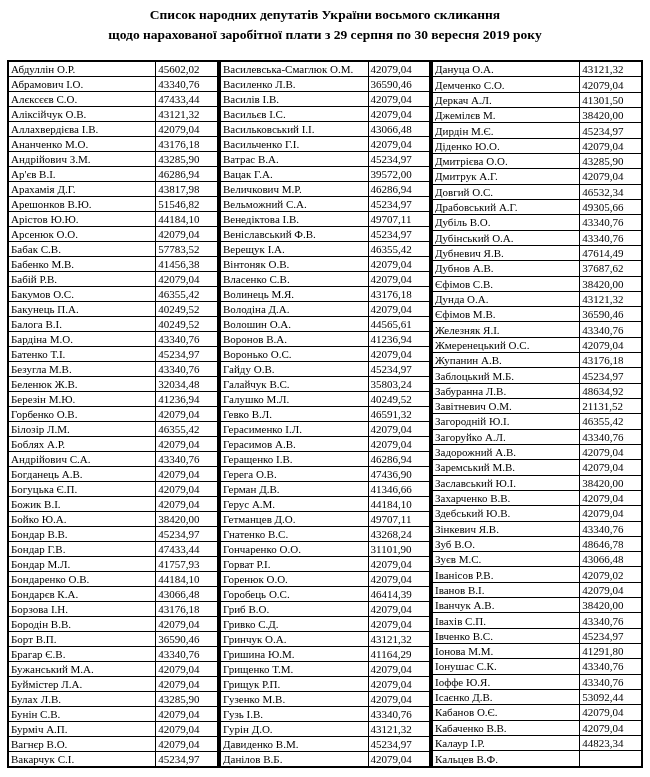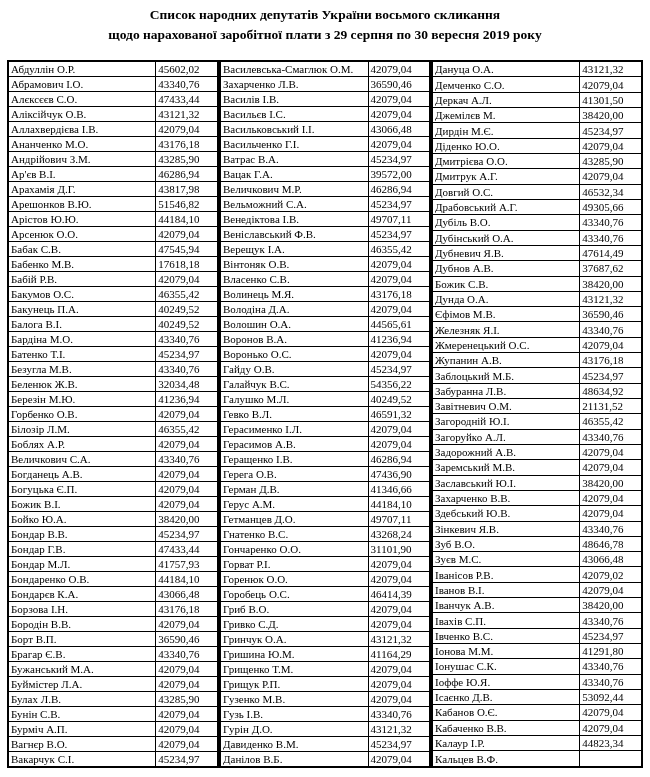--- a/index.html
+++ b/index.html
@@ -99,25 +99,25 @@
           <tr>
             <td class="name-cell">Арістов Ю.Ю.</td>
             <td class="amount-cell">44184,10</td>
           </tr>
           <tr>
             <td class="name-cell">Арсенюк О.О.</td>
             <td class="amount-cell">42079,04</td>
           </tr>
           <tr>
             <td class="name-cell">Бабак С.В.</td>
-            <td class="amount-cell">47545,94</td>
+            <td class="amount-cell">57783,52</td>
           </tr>
           <tr>
             <td class="name-cell">Бабенко М.В.</td>
-            <td class="amount-cell">17618,18</td>
+            <td class="amount-cell">41456,38</td>
           </tr>
           <tr>
             <td class="name-cell">Бабій Р.В.</td>
             <td class="amount-cell">42079,04</td>
           </tr>
           <tr>
             <td class="name-cell">Бакумов О.С.</td>
             <td class="amount-cell">46355,42</td>
           </tr>
           <tr>
@@ -154,21 +154,21 @@
           </tr>
           <tr>
             <td class="name-cell">Білозір Л.М.</td>
             <td class="amount-cell">46355,42</td>
           </tr>
           <tr>
             <td class="name-cell">Боблях А.Р.</td>
             <td class="amount-cell">42079,04</td>
           </tr>
           <tr>
-            <td class="name-cell">Величкович С.А.</td>
+            <td class="name-cell">Андрійович С.А.</td>
             <td class="amount-cell">43340,76</td>
           </tr>
           <tr>
             <td class="name-cell">Богданець А.В.</td>
             <td class="amount-cell">42079,04</td>
           </tr>
           <tr>
             <td class="name-cell">Богуцька Є.П.</td>
             <td class="amount-cell">42079,04</td>
           </tr>
@@ -246,21 +246,21 @@
           </tr>
         </tbody>
       </table>
     <table class="col-table">
         <tbody>
           <tr>
             <td class="name-cell">Василевська-Смаглюк О.М.</td>
             <td class="amount-cell">42079,04</td>
           </tr>
           <tr>
-            <td class="name-cell">Захарченко Л.В.</td>
+            <td class="name-cell">Василенко Л.В.</td>
             <td class="amount-cell">36590,46</td>
           </tr>
           <tr>
             <td class="name-cell">Василів І.В.</td>
             <td class="amount-cell">42079,04</td>
           </tr>
           <tr>
             <td class="name-cell">Васильєв І.С.</td>
             <td class="amount-cell">42079,04</td>
           </tr>
@@ -327,21 +327,21 @@
           <tr>
             <td class="name-cell">Воронько О.С.</td>
             <td class="amount-cell">42079,04</td>
           </tr>
           <tr>
             <td class="name-cell">Гайду О.В.</td>
             <td class="amount-cell">45234,97</td>
           </tr>
           <tr>
             <td class="name-cell">Галайчук В.С.</td>
-            <td class="amount-cell">54356,22</td>
+            <td class="amount-cell">35803,24</td>
           </tr>
           <tr>
             <td class="name-cell">Галушко М.Л.</td>
             <td class="amount-cell">40249,52</td>
           </tr>
           <tr>
             <td class="name-cell">Гевко В.Л.</td>
             <td class="amount-cell">46591,32</td>
           </tr>
           <tr>
@@ -490,21 +490,21 @@
           </tr>
           <tr>
             <td class="name-cell">Дубневич Я.В.</td>
             <td class="amount-cell">47614,49</td>
           </tr>
           <tr>
             <td class="name-cell">Дубнов А.В.</td>
             <td class="amount-cell">37687,62</td>
           </tr>
           <tr>
-            <td class="name-cell">Божик С.В.</td>
+            <td class="name-cell">Єфімов С.В.</td>
             <td class="amount-cell">38420,00</td>
           </tr>
           <tr>
             <td class="name-cell">Дунда О.А.</td>
             <td class="amount-cell">43121,32</td>
           </tr>
           <tr>
             <td class="name-cell">Єфімов М.В.</td>
             <td class="amount-cell">36590,46</td>
           </tr>

